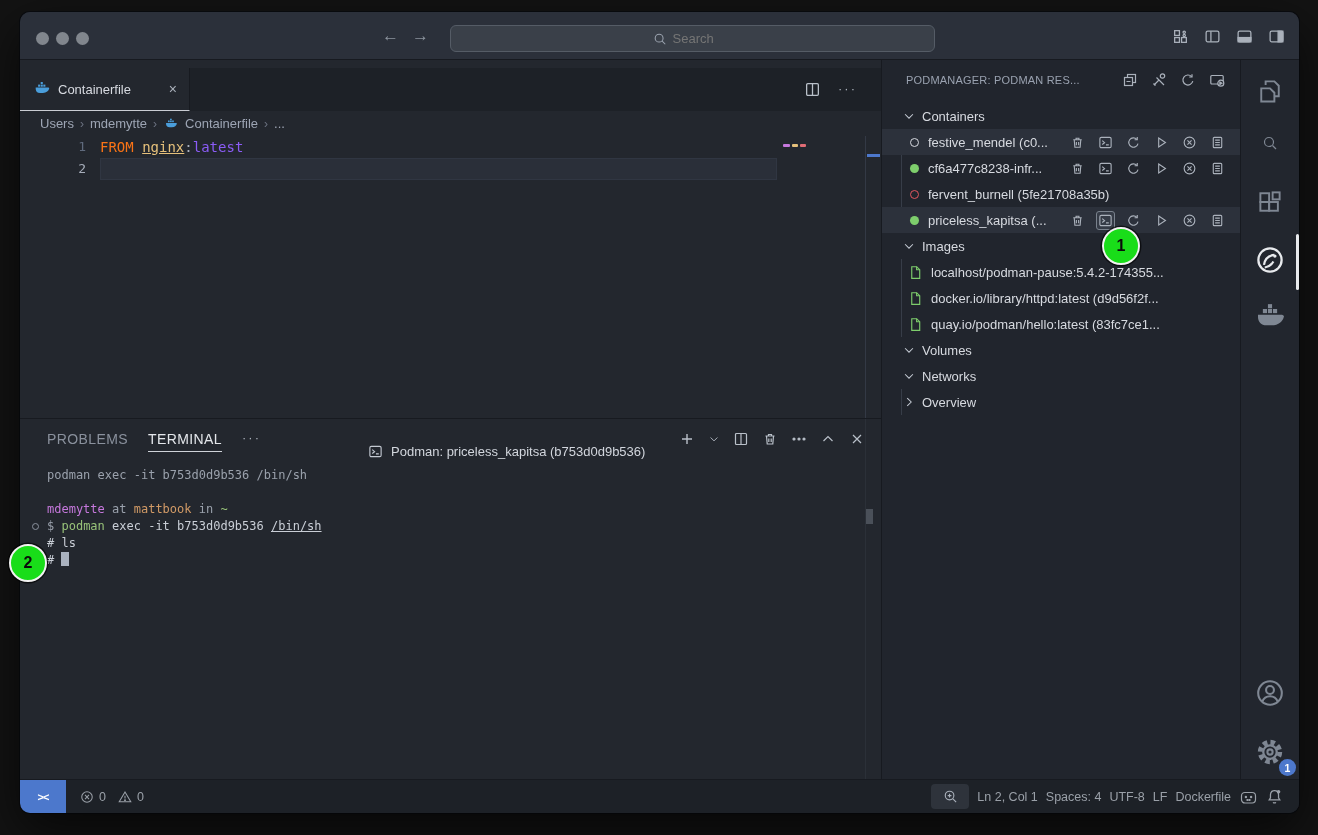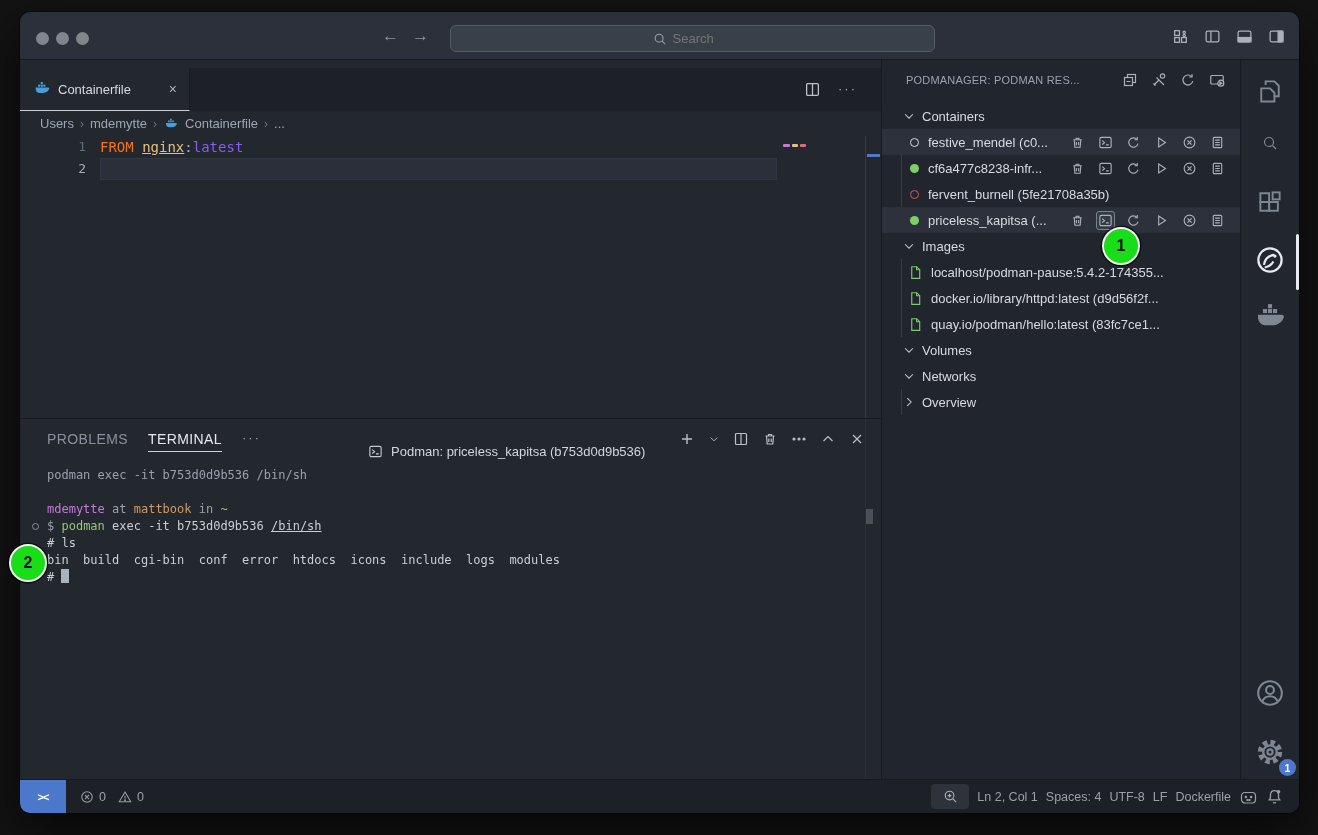--- a/index.html
+++ b/index.html
@@ -318,21 +318,20 @@
                   </svg>
                 </span>
               </div>
           </div>
           <div class="terminal-body" id="term">
               <div class="trow"><span class="t-dim">podman exec -it b753d0d9b536 /bin/sh</span></div>
               <div class="trow"></div>
               <div class="trow"><span class="t-purple">mdemytte</span><span class="t-dim"> at </span><span class="t-orange">mattbook</span><span class="t-dim"> in </span><span class="t-green">~</span></div>
               <div class="trow"><span class="cmd-dec"></span><span class="t-dim">$ </span><span class="t-green">podman</span><span class="t-fg"> exec -it b753d0d9b536 </span><span class="t-fg-u">/bin/sh</span></div>
               <div class="trow"><span class="t-fg"># ls</span></div>
-              <div class="trow"><span class="t-fg">bin  build  cgi-bin  conf  error  htdocs  icons  include  logs  modules</span></div>
               <div class="trow"><span class="t-fg"># </span><span class="block-cursor"></span></div>
             </div>
           <div class="term-track"></div>
           <div class="term-thumb"></div>
         </div>
       </div>
 
       <div class="sidebar">
         <div class="sidebar-header">
           <div class="sidebar-title">PODMANAGER: PODMAN RES...</div>

